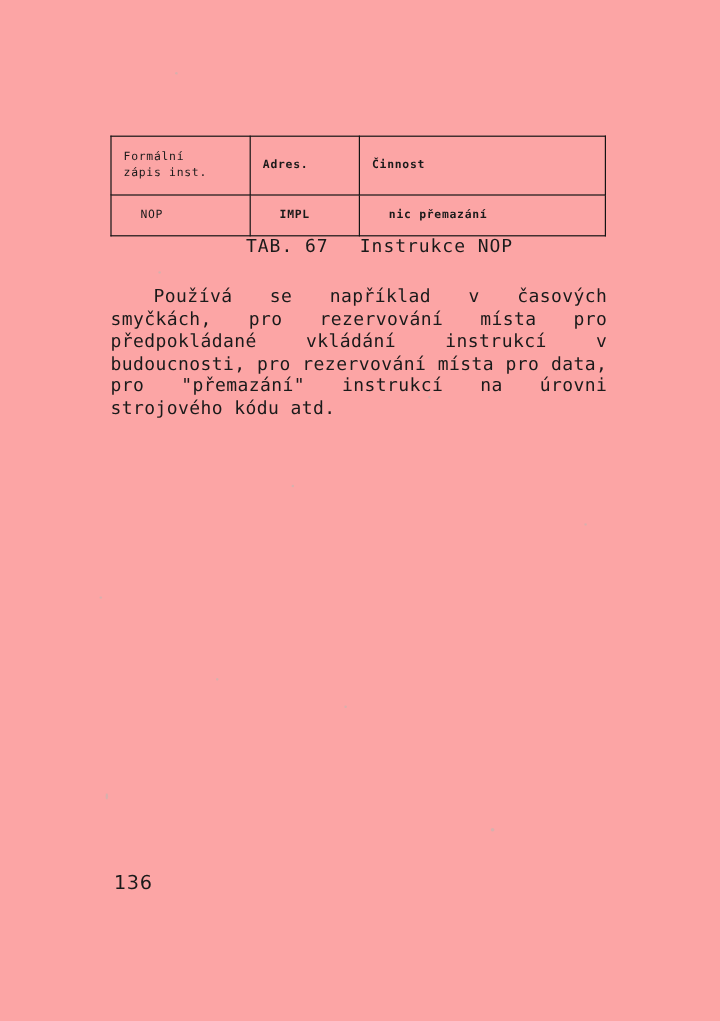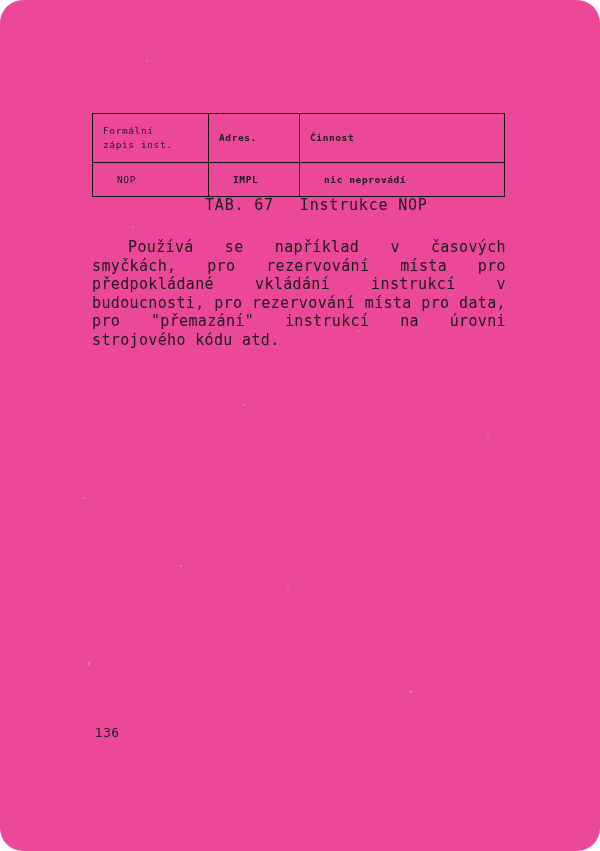--- a/index.html
+++ b/index.html
@@ -11,22 +11,21 @@
     height: 851px;
     background: #ffffff;
     font-family: "DejaVu Sans Mono", monospace;
     color: #1a1a1a;
     position: relative;
     overflow: hidden;
   }
   .page {
     position: absolute;
     inset: 0;
-    background: #ec4899;
-    border-radius: 23px;
+    background: #fca5a5;
   }
 
   
   .tab-wrap {
     position: absolute;
     left: 92px;
     top: 113px;
     width: 413px;
   }
   table.instr {
@@ -86,21 +85,21 @@
   .para .indent {
     display: inline-block;
     width: 36px;
   }
 
   
   .folio {
     position: absolute;
     left: 95px;
     top: 726px;
-    font-size: 12px;
+    font-size: 16px;
     letter-spacing: 0.5px;
     font-family: "DejaVu Sans", sans-serif;
   }
 
   
   .speck {
     position: absolute;
     background: #b9b9b4;
     border-radius: 50%;
     opacity: .55;
@@ -116,21 +115,21 @@
       <tbody>
           <tr class="head">
         <td class="col-a hdr-two-line">Formální
 zápis inst.</td>
         <td class="col-b">Adres.</td>
         <td class="col-c">Činnost</td>
       </tr>
       <tr class="body">
         <td class="col-a">NOP</td>
         <td class="col-b">IMPL</td>
-        <td class="col-c">nic neprovádí</td>
+        <td class="col-c">nic přemazání</td>
       </tr>
     </tbody>
       </table>
   </div>
 
   <div class="caption">
     <span class="cap-num">TAB. 67</span><span>Instrukce NOP</span>
   </div>
 
   <div class="para"><span class="indent"></span><span>Používá se například v časových smyčkách, pro rezervování místa pro předpokládané vkládání instrukcí v budoucnosti, pro rezervování místa pro data, pro "přemazání" instrukcí na úrovni strojového kódu atd.</span></div>

